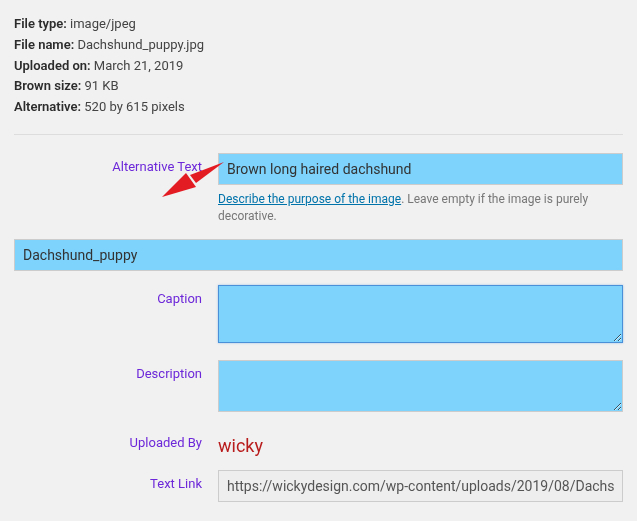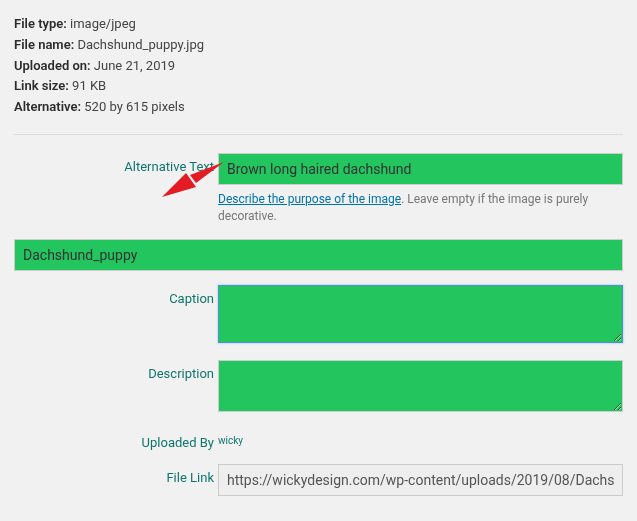--- a/index.html
+++ b/index.html
@@ -30,37 +30,37 @@
     }
     .form-row {
       display: flex;
       align-items: flex-start;
       margin-bottom: 14px;
       position: relative;
     }
     .form-label {
       width: 204px;
       text-align: right;
-      padding-right: 4px;
+      padding-right: 16px;
       padding-top: 6px;
-      color: #0f766e;
+      color: #6d28d9;
       font-size: 13px;
       flex-shrink: 0;
     }
     .form-field {
       flex: 1;
     }
     input[type="text"], textarea {
       width: 100%;
       padding: 6px 8px;
       border: 1px solid #ccc;
       font-size: 14px;
       font-family: inherit;
       color: #333;
-      background: #22c55e;
+      background: #7dd3fc;
     }
     input[type="text"] {
       height: 32px;
     }
     textarea {
       resize: vertical;
       min-height: 52px;
     }
     textarea.caption-field {
       border: 1px solid #4a90d9;
@@ -80,22 +80,22 @@
       margin-top: 6px;
       line-height: 1.4;
     }
     .help-text a {
       color: #0073aa;
       text-decoration: underline;
       margin-top: 14px;
     }
     .static-value {
       padding-top: 6px;
-      color: #0f766e;
-      font-size: 10px;
+      color: #b91c1c;
+      font-size: 18px;
     }
     .arrow-container {
       position: absolute;
       left: 140px;
       top: 4px;
       pointer-events: none;
     }
     .arrow-svg {
       width: 70px;
       height: 40px;
@@ -108,24 +108,24 @@
   <div>
     <span class="label">File type:</span>
     <span>image/jpeg</span>
   </div>
   <div>
     <span class="label">File name:</span>
     <span>Dachshund_puppy.jpg</span>
   </div>
   <div>
     <span class="label">Uploaded on:</span>
-    <span>June 21, 2019</span>
+    <span>March 21, 2019</span>
   </div>
   <div>
-    <span class="label">Link size:</span>
+    <span class="label">Brown size:</span>
     <span>91 KB</span>
   </div>
   <div>
     <span class="label">Alternative:</span>
     <span>520 by 615 pixels</span>
   </div>
 </div>
 
 <hr class="divider">
 
@@ -166,17 +166,17 @@
 </div>
 
 <div class="form-row">
   <div class="form-label">Uploaded By</div>
   <div class="form-field">
     <div class="static-value">wicky</div>
   </div>
 </div>
 
 <div class="form-row">
-  <div class="form-label">File Link</div>
+  <div class="form-label">Text Link</div>
   <div class="form-field">
     <input type="text" readonly="" class="readonly" value="https://wickydesign.com/wp-content/uploads/2019/08/Dachshund_puppy.jpg" style="">
   </div>
 </div>
 
 </body></html>

